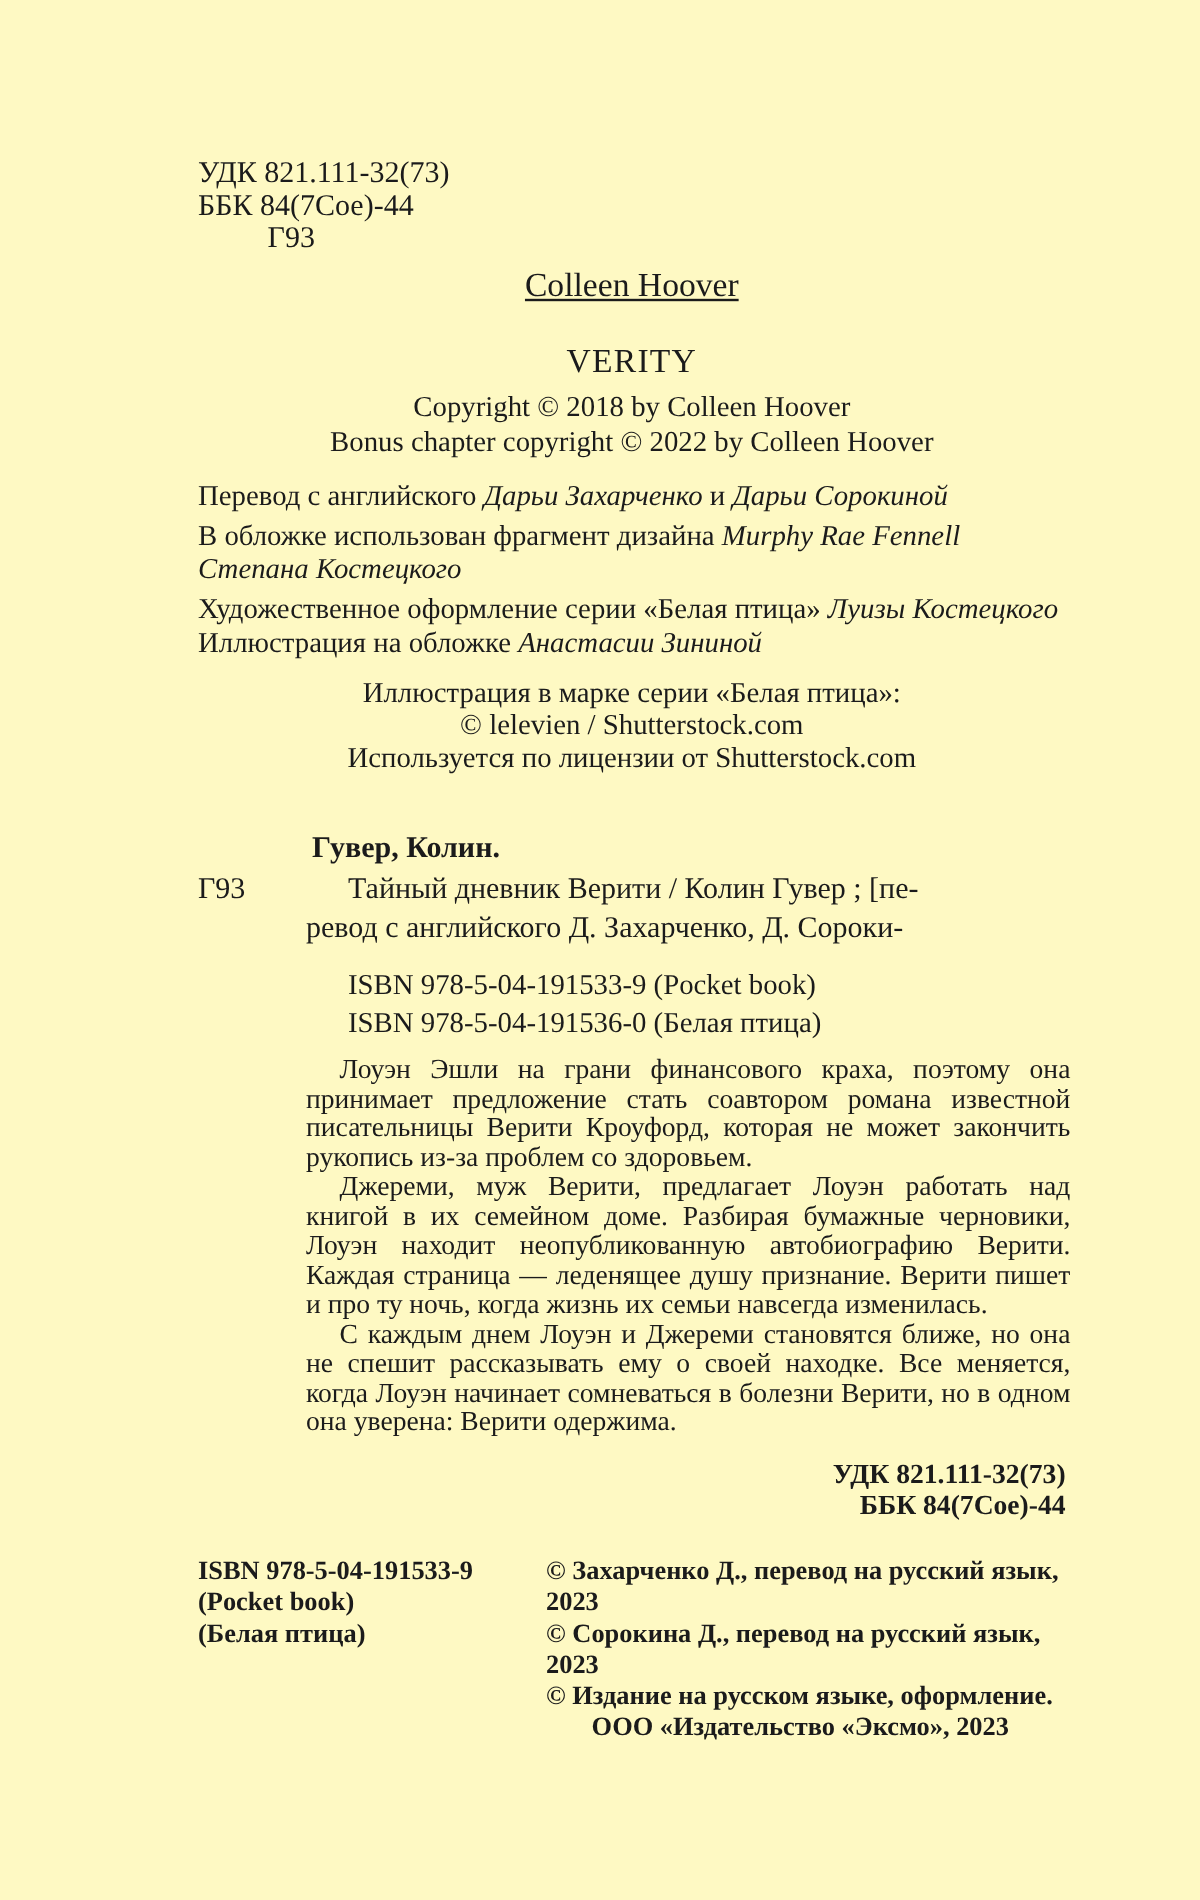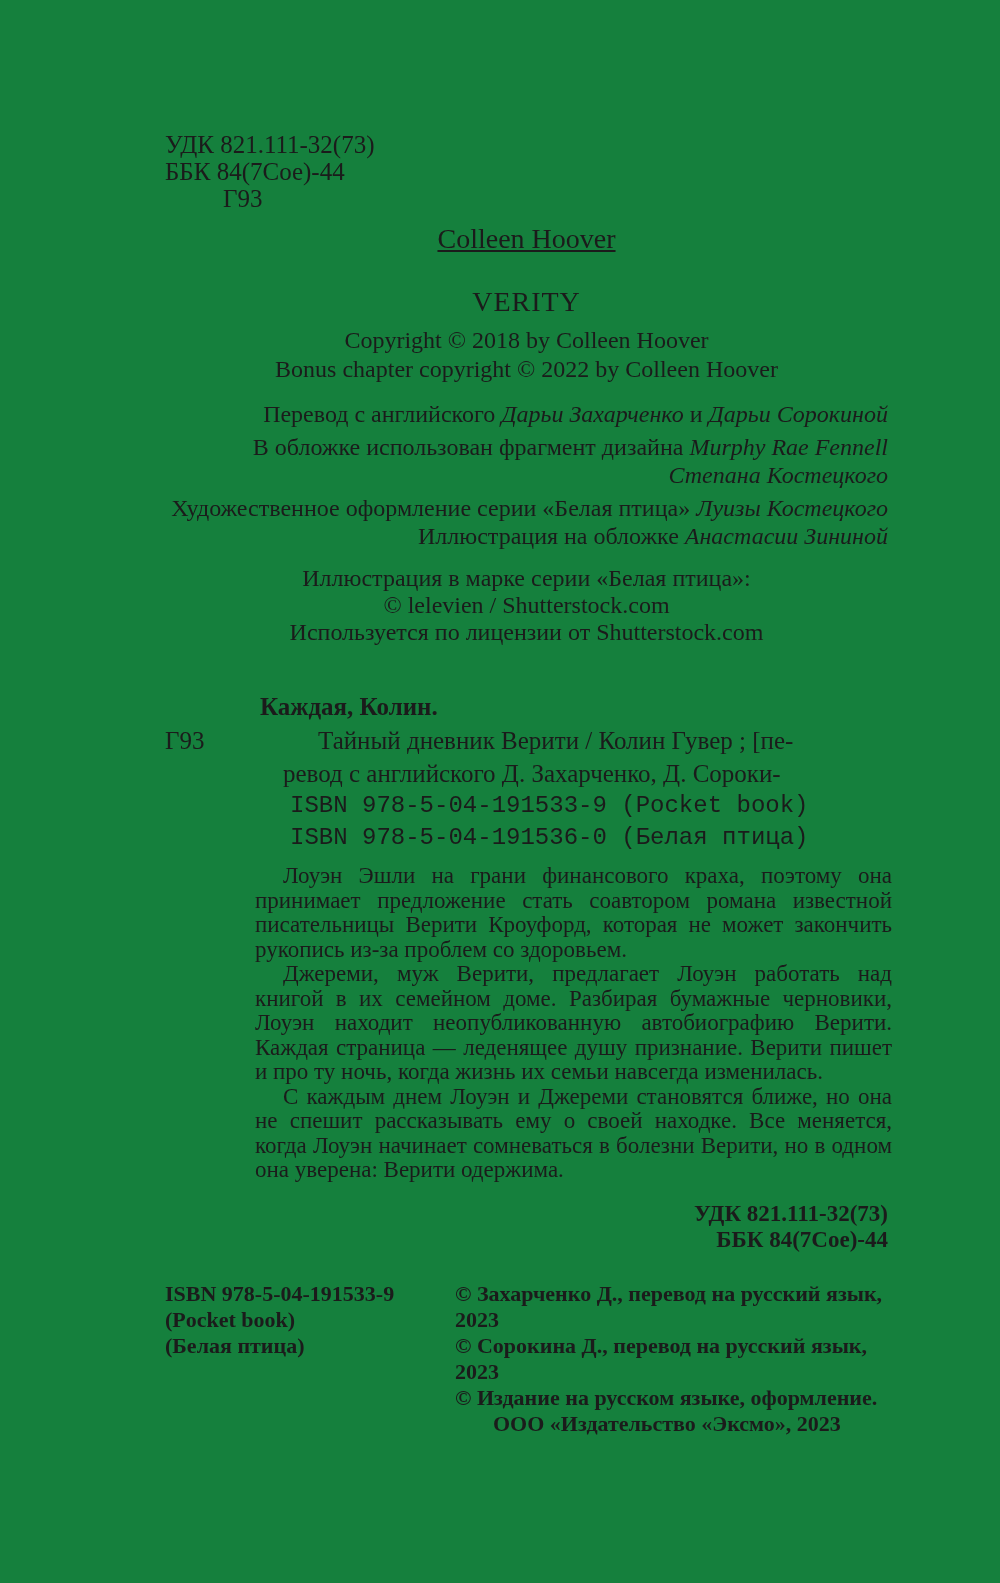--- a/index.html
+++ b/index.html
@@ -1,51 +1,51 @@
 <!DOCTYPE html>
 <html lang="ru"><head>
 <meta charset="utf-8">
 <style>
   html, body { margin: 0; padding: 0; background: #ffffff; }
   .page {
     position: relative;
     width: 1000px;
     height: 1583px;
     margin: 0 auto;
-    background: #15803d;
+    background: #fef9c3;
     color: #1b1b1b;
     font-family: "Liberation Serif", "DejaVu Serif", serif;
     box-sizing: border-box;
     padding: 0 112px 0 165px;
     overflow: hidden;
   }
   .top-codes { margin-top: 131px; font-size: 25px; line-height: 27px; }
   .top-codes .indent { padding-left: 58px; }
 
   .title-block { margin-top: 12px; text-align: center; }
   .book-author { font-size: 28px; line-height: 30px; text-decoration: underline; }
   .book-title  { font-size: 28px; line-height: 32px; letter-spacing: 1px; margin-top: 32px; }
   .copyright-en { margin-top: 8px; font-size: 24px; line-height: 29px; }
 
-  .credits { margin-top: 15px; text-align: right; font-size: 24px; }
+  .credits { margin-top: 15px; text-align: left; font-size: 24px; }
   .credits .c-line { line-height: 28px; }
   .credits .first { line-height: 30px; margin-bottom: 4px; }
   .credits .gap-above { margin-top: 5px; }
   .credits i { font-style: italic; }
 
   .license { margin-top: 15px; text-align: center; font-size: 24px; line-height: 27px; }
 
   .catalog { margin-top: 46px; font-size: 25px; }
   .cat-author { font-weight: bold; padding-left: 95px; line-height: 30px; }
   .cat-row { position: relative; margin-top: 2px; }
   .cat-code { position: absolute; left: 0; top: 0; line-height: 33px; }
-  .cat-text { margin-left: 118px; line-height: 33px; }
+  .cat-text { margin-left: 90px; line-height: 33px; }
   .cat-text .l1 { padding-left: 35px; }
 
-  .isbn-mid { margin-left: 125px; font-size: 24px; line-height: 32px; font-family: Liberation Mono, monospace; }
+  .isbn-mid { margin-top: 15px; margin-left: 125px; font-size: 24px; line-height: 32px; }
 
   .annotation {
     margin-top: 10px;
     margin-left: 90px;
     width: 637px;
     font-size: 23px;
     line-height: 24.5px;
     text-align: justify;
     hyphens: auto;
   }
@@ -85,21 +85,21 @@
     <div class="c-line"><span>Иллюстрация на обложке </span><i>Анастасии Зининой</i></div>
   </div>
 
   <div class="license">
     <div>Иллюстрация в марке серии «Белая птица»:</div>
     <div>© lelevien / Shutterstock.com</div>
     <div>Используется по лицензии от Shutterstock.com</div>
   </div>
 
   <div class="catalog">
-    <div class="cat-author">Каждая, Колин.</div>
+    <div class="cat-author">Гувер, Колин.</div>
     <div class="cat-row">
       <div class="cat-code">Г93</div>
       <div class="cat-text">
         <div class="l1">Тайный дневник Верити / Колин Гувер ; [пе-</div>
         <div>ревод с английского Д. Захарченко, Д. Сороки-</div>
       </div>
     </div>
   </div>
 
   <div class="isbn-mid">

